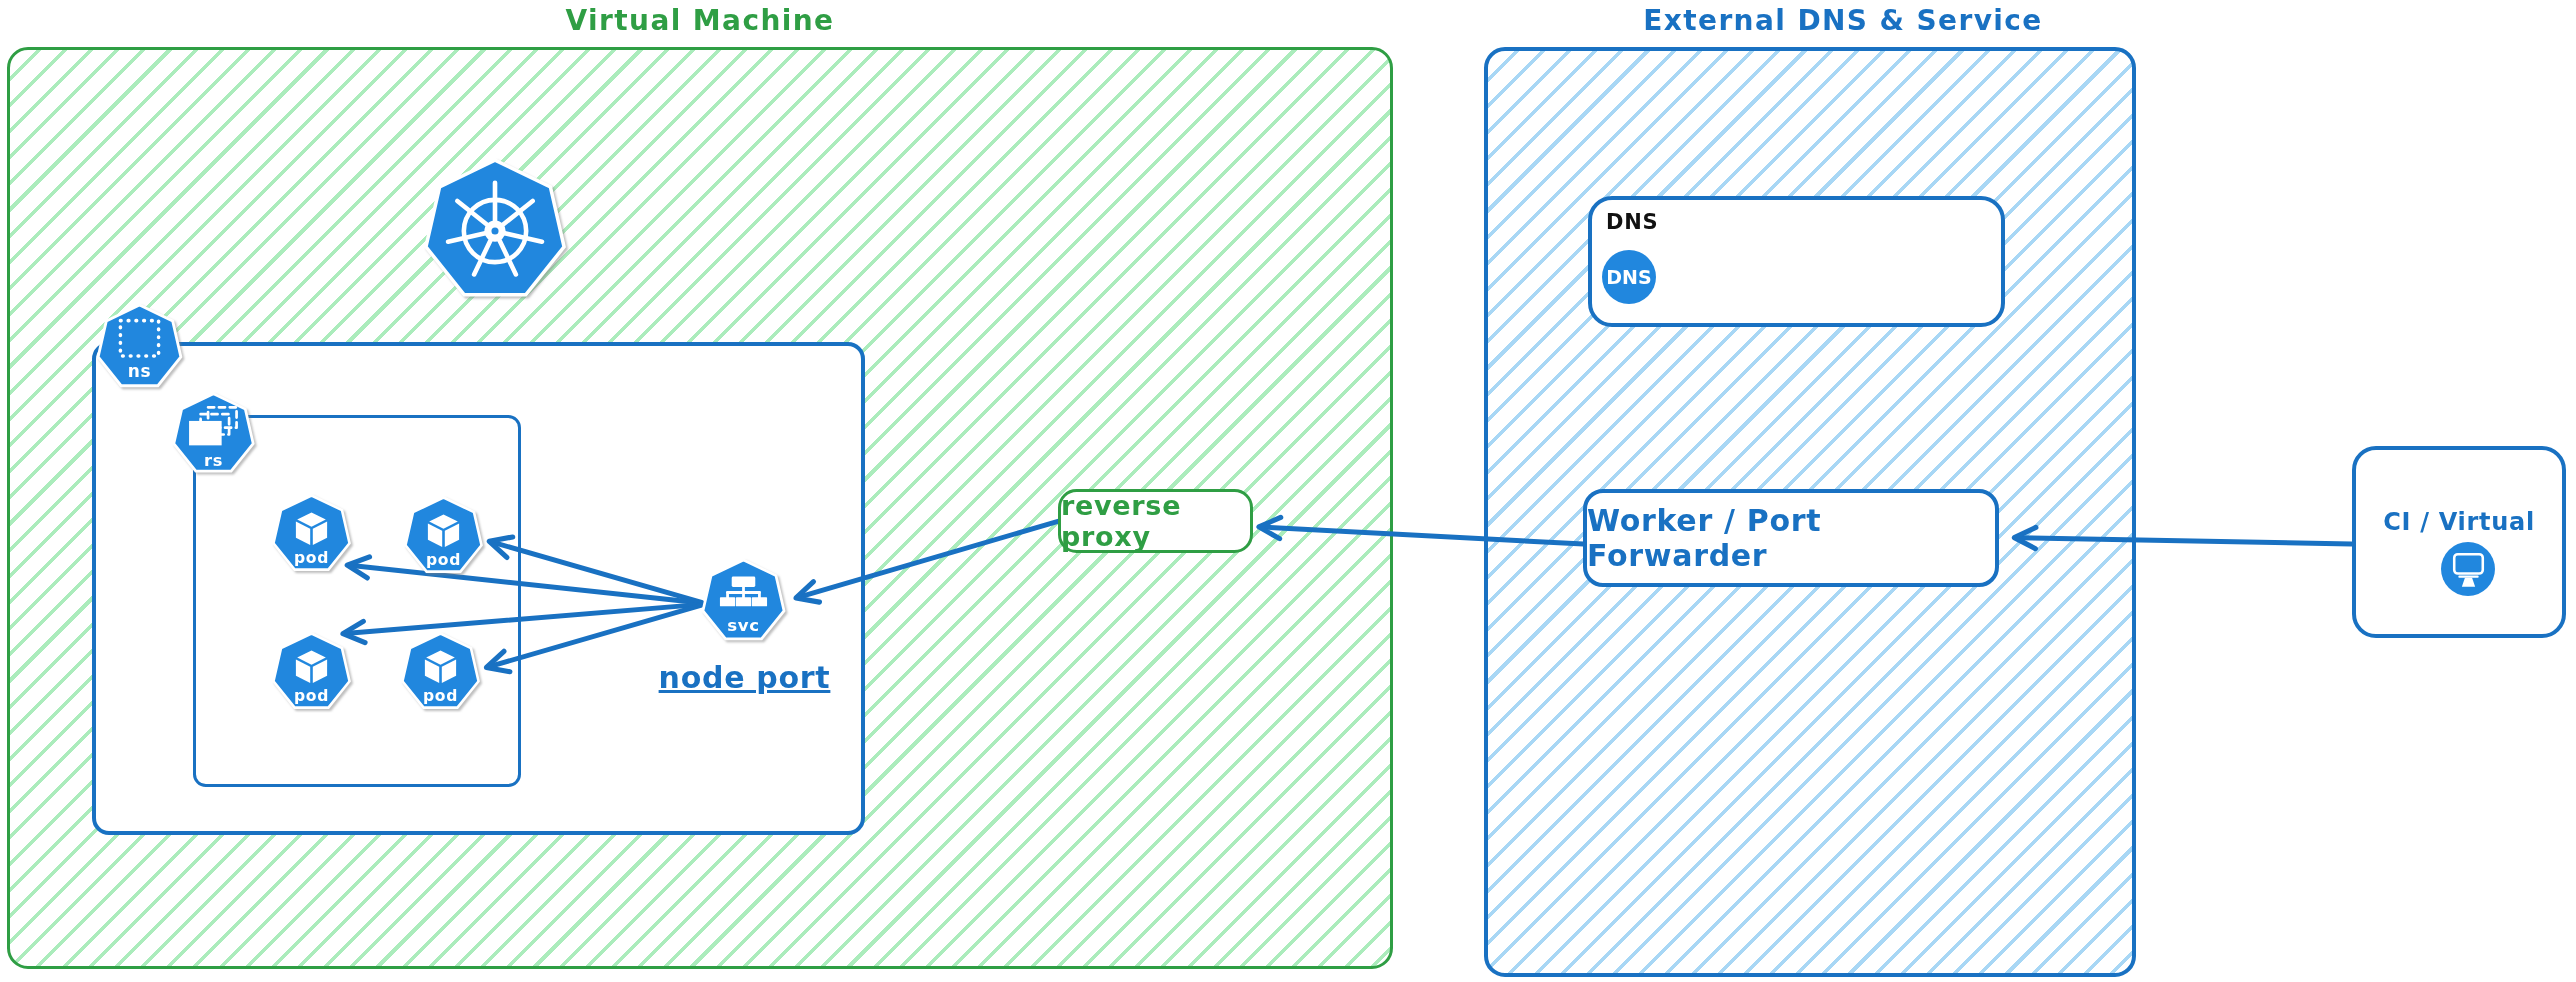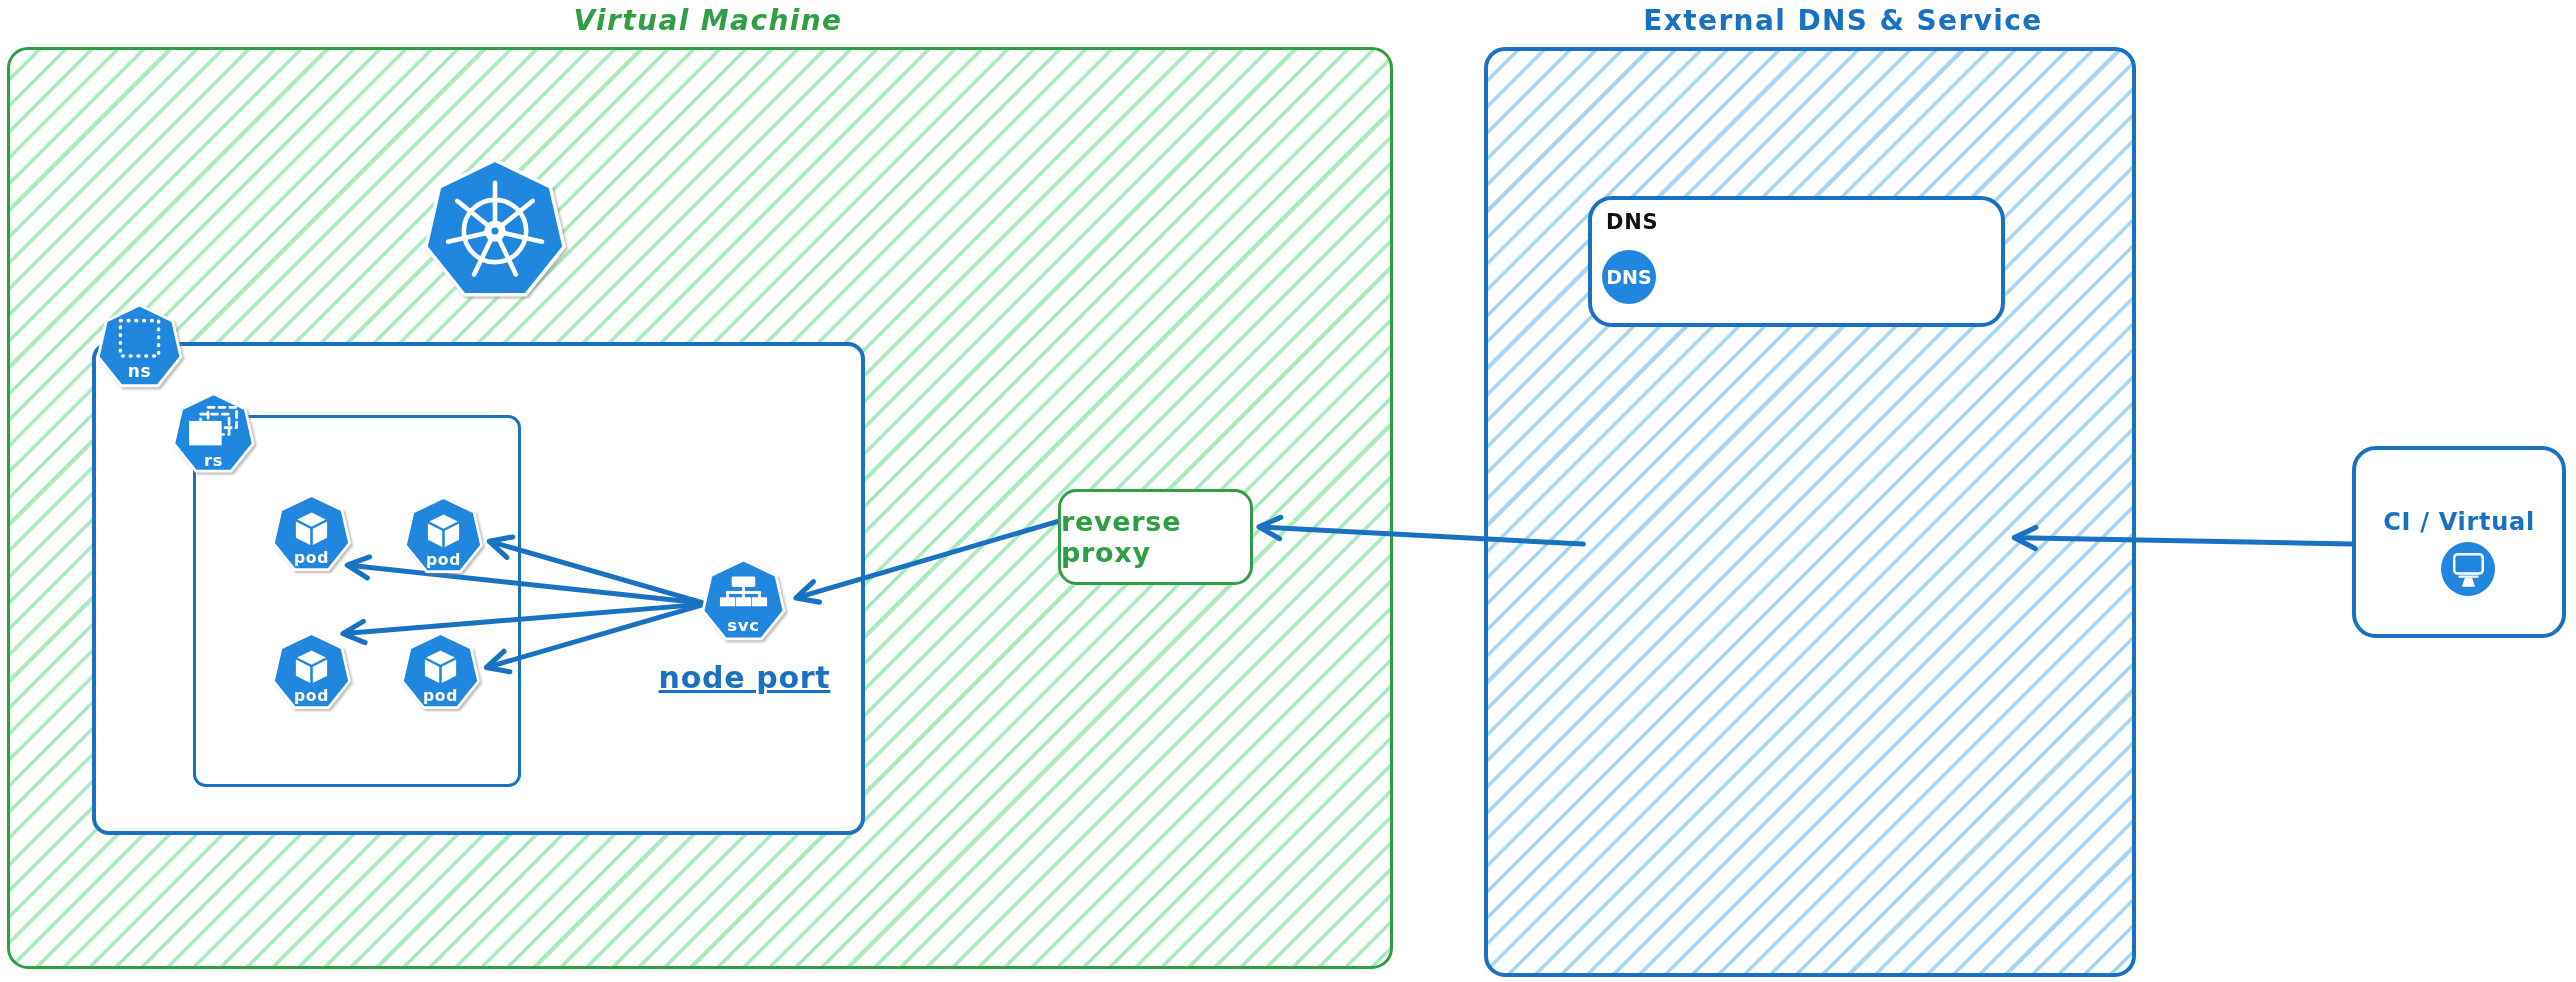--- a/index.html
+++ b/index.html
@@ -23,31 +23,31 @@
   .ext-region{
     left:1484px; top:47px; width:652px; height:930px;
     border:4.3px solid var(--blue);
     background-image:repeating-linear-gradient(135deg, var(--blue-hatch) 0 3.6px, transparent 3.6px 18.5px);
   }
 
   .region-title{
     position:absolute; top:1.4px; height:40px; line-height:40px;
     text-align:center; font-size:28px; font-weight:600; letter-spacing:1.4px;
   }
-  .vm-title{left:15px; width:1386px; color:var(--green);font-style:italic;}
+  .vm-title{left:7px; width:1386px; color:var(--green);}
   .ext-title{left:1517px; width:652px; color:var(--blue);}
 
   
   .whitebox{position:absolute; background:#fff; border:4.3px solid var(--blue);}
   .ns-box{left:92px; top:342px; width:773px; height:493px; border-radius:17px;}
   .rs-box{left:193px; top:415px; width:328px; height:372px; border-width:3.6px; border-radius:12.8px;}
   .dns-box{left:1588px; top:196px; width:417px; height:131px; border-radius:24px;}
   .worker-box{left:1583px; top:489px; width:416px; height:98px; border-radius:20px;}
   .ci-box{left:2352px; top:446px; width:214px; height:192px; border-radius:24px;}
-  .rp-box{left:1058px; top:489px; width:195px; height:96px; border:3.6px solid var(--green); border-radius:18.5px; background:#fff;}
+  .rp-box{left:1058px; top:489px; width:195px; height:64px; border:3.6px solid var(--green); border-radius:18.5px; background:#fff;}
 
   .rp-label{width:100%; height:100%; display:flex; align-items:center; justify-content:center;
     color:var(--green); font-size:27px; font-weight:600; letter-spacing:0.7px;}
   .worker-label{width:100%; height:100%; display:flex; align-items:center; justify-content:center;
     color:var(--blue); font-size:30px; font-weight:600; letter-spacing:0.7px;}
 
   .nodeport-label{left:638px; top:660px; width:213px; text-align:center;
     color:var(--blue); font-size:30px; font-weight:600; letter-spacing:0.7px;text-decoration:underline;}
 
   .dns-tag{left:1606px; top:210px; color:var(--ink); font-size:21px; font-weight:600; letter-spacing:0.7px;}
@@ -186,20 +186,23 @@
   <div class="abs rp-box">
     <div class="rp-label">reverse proxy</div>
   </div>
 
   <div class="whitebox dns-box"></div>
   <div class="abs dns-tag">DNS</div>
   <div class="abs dns-circle">
     <span>DNS</span>
   </div>
 
+  <div class="whitebox worker-box">
+    <div class="worker-label">Worker / Port Forwarder</div>
+  </div>
 
   <div class="whitebox ci-box"></div>
   <div class="abs ci-label">CI / Virtual</div>
   <div class="abs ci-circle">
     <svg width="51" height="51" viewBox="-50 -50 100 100">
       <rect class="wline" style="stroke-width:5;" x="-28" y="-30" width="56" height="38" rx="7"></rect>
       <line class="wline" style="stroke-width:4;" x1="-18" y1="14" x2="18" y2="14"></line>
       <path class="wfill" d="M-7,16 L7,16 L13,34 L-13,34 Z"></path>
     </svg>
   </div>

